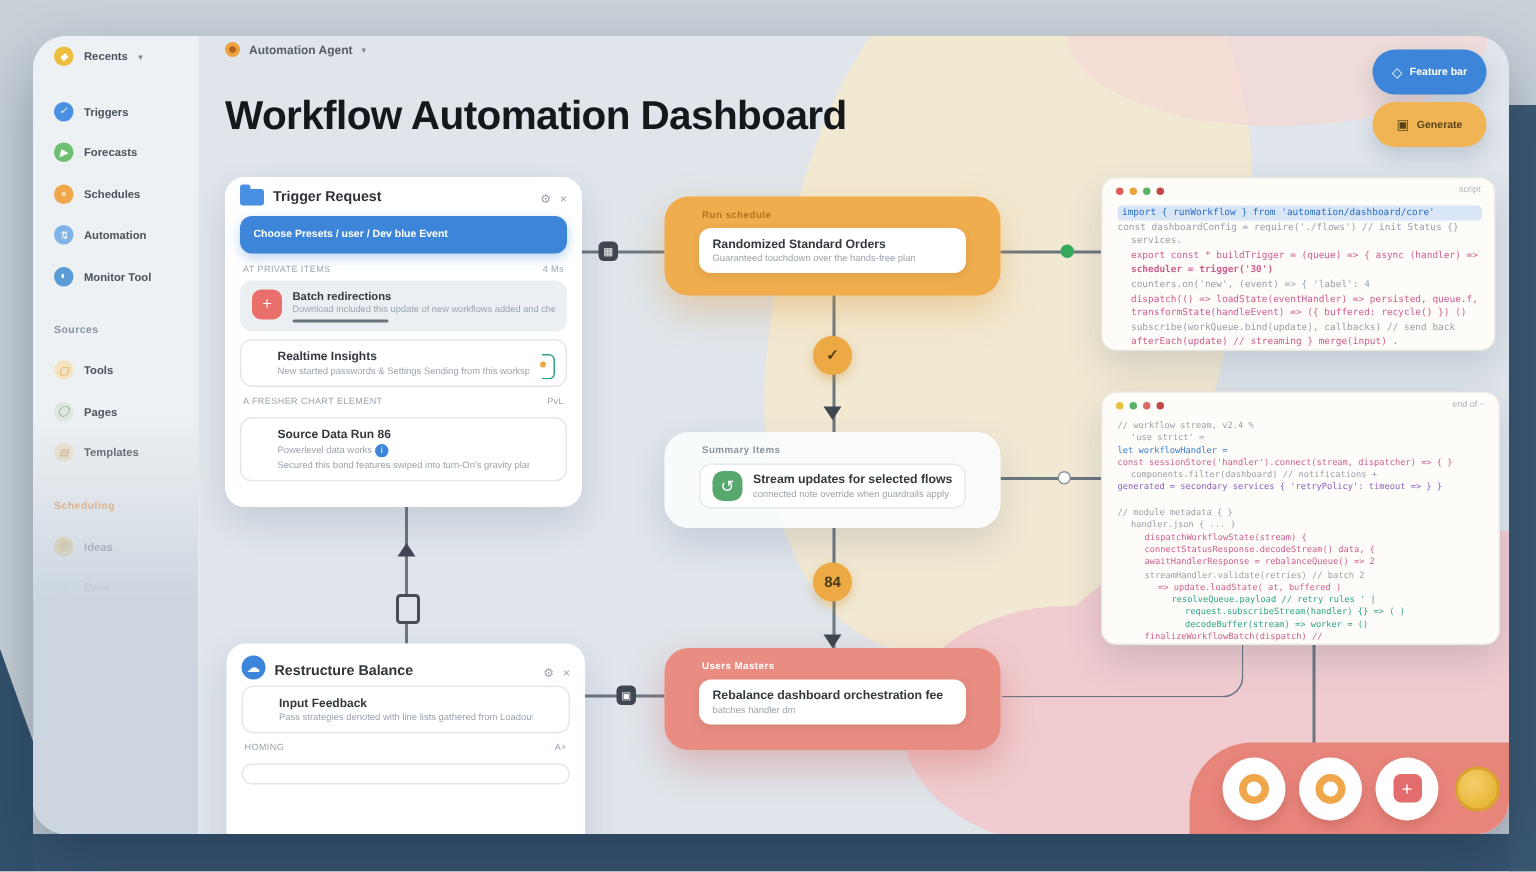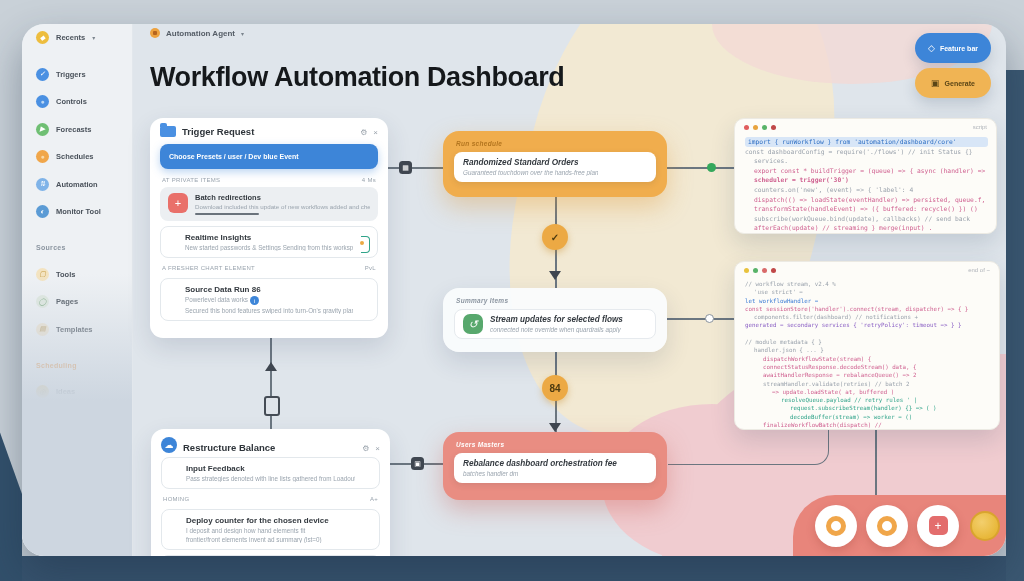--- a/index.html
+++ b/index.html
@@ -53,21 +53,21 @@
   .bx{margin:5px 10px;background:#fff;border:1px solid #e3e8ec;border-radius:8px;padding:6px 24px;position:relative;cursor:pointer;}
   .bx-title{font-size:8px;font-weight:bold;color:#33393f;white-space:nowrap;overflow:hidden;}
   .bx-desc{font-size:6.3px;color:#9aa4ae;margin-top:2px;white-space:nowrap;overflow:hidden;}
   .alert-title{font-size:7.5px;font-weight:bold;color:#33393f;}
   .alert-desc{font-size:6.2px;color:#9aa4ae;margin-top:1px;white-space:nowrap;overflow:hidden;}
   .alert-bar{width:64px;height:2px;background:#6a737c;border-radius:1px;margin-top:3px;}
   .chip{position:absolute;right:7px;top:9px;width:8px;height:15px;border:1.5px solid #2fa389;border-left:none;border-radius:0 4px 4px 0;}
   .chip:before{content:"";position:absolute;left:-1px;top:4px;width:4px;height:4px;border-radius:50%;background:#eca944;}
   .inline-badge{display:inline-flex;width:9px;height:9px;border-radius:50%;background:#3d85d8;color:#fff;font-size:6px;align-items:center;justify-content:center;vertical-align:middle;margin:0 2px;}
   
-  .node{position:absolute;border-radius:16px;z-index:2;padding:8px 11px;font-style:italic;}
+  .node{position:absolute;border-radius:16px;z-index:2;padding:8px 23px;}
   .node-label{font-size:6.5px;font-weight:bold;letter-spacing:.3px;margin:1px 0 5px 2px;}
   .node-box{background:#fff;border-radius:8px;padding:6px 9px;display:flex;gap:7px;align-items:center;box-shadow:0 2px 6px rgba(60,60,60,.12);}
   .node-box .bx-title{font-size:8.2px;}
   
   .codewin{position:absolute;background:#fdfcf8;border:1px solid #eceae3;border-radius:10px;z-index:2;box-shadow:0 10px 24px rgba(40,60,90,.16);overflow:hidden;}
   .dots-row{position:absolute;left:9px;top:6px;display:flex;gap:4px;}
   .wdot{width:5px;height:5px;border-radius:50%;cursor:pointer;}
   .win-meta{position:absolute;right:9px;top:5px;font-size:6px;color:#b0b4ba;}
   .code-lines{position:absolute;left:10px;right:8px;top:18px;bottom:4px;font-family:"DejaVu Sans Mono",monospace;}
   .cl{white-space:nowrap;overflow:hidden;}
@@ -121,27 +121,20 @@
             <span class="side-caret">▾</span>
           </div>
           <div class="side-item">
             <span class="side-ico" style="background: rgb(74, 144, 226);">
               <i style="color: rgb(255, 255, 255);">✓</i>
             </span>
             <span class="side-label">Triggers</span>
             <span class="side-caret"></span>
           </div>
           <div class="side-item">
-            <span class="side-ico" style="background: rgb(74, 144, 226);">
-              <i style="color: rgb(188, 216, 245);">●</i>
-            </span>
-            <span class="side-label">Controls</span>
-            <span class="side-caret"></span>
-          </div>
-          <div class="side-item">
             <span class="side-ico" style="background: rgb(111, 191, 115);">
               <i style="color: rgb(255, 255, 255);">▶</i>
             </span>
             <span class="side-label">Forecasts</span>
             <span class="side-caret"></span>
           </div>
           <div class="side-item">
             <span class="side-ico" style="background: rgb(240, 166, 74);">
               <i style="color: rgb(248, 217, 168);">●</i>
             </span>
@@ -297,25 +290,20 @@
         <span class="hicon">⚙</span>
         <span class="hicon">×</span>
       </div>
       <div class="bx" style="margin-top:2px;">
         <div class="bx-title">Input Feedback</div>
         <div class="bx-desc">Pass strategies denoted with line lists gathered from Loadoutcomly</div>
       </div>
       <div class="mini-row">
         <span>HOMING</span>
         <span>A+</span>
-      </div>
-      <div class="bx">
-        <div class="bx-title">Deploy counter for the chosen device</div>
-        <div class="bx-desc">I deposit and design how hand elements fit</div>
-        <div class="bx-desc">frontier/front elements invent ad summary (lst=0)</div>
       </div>
       <div class="bx">
         
       </div>
     </div>
 
     <div class="node" style="left:421px;top:107px;width:224px;height:66px;background:#f0ad4d;box-shadow:0 10px 24px rgba(220,150,50,.35);box-sizing:border-box;">
       <div class="node-label" style="color:#b3751f;">Run schedule</div>
       <div class="node-box">
         <div style="min-width:0;">

